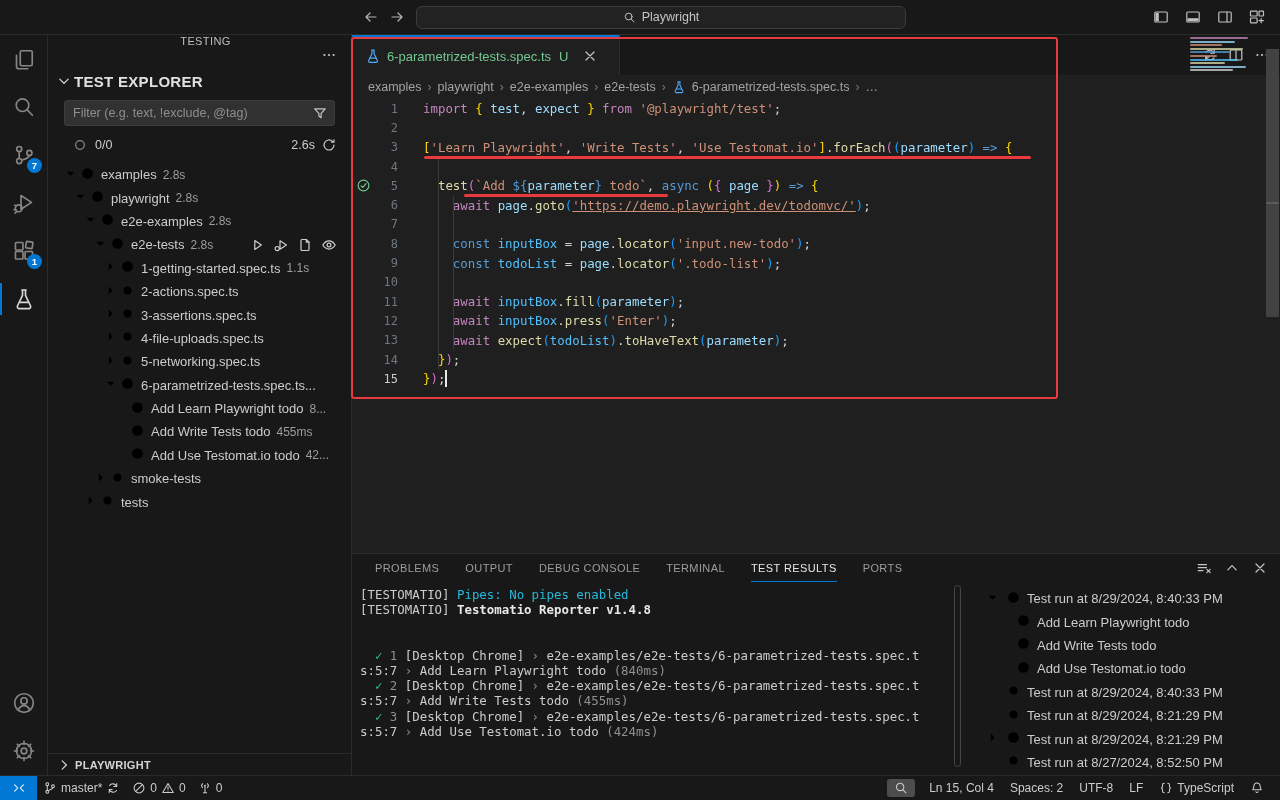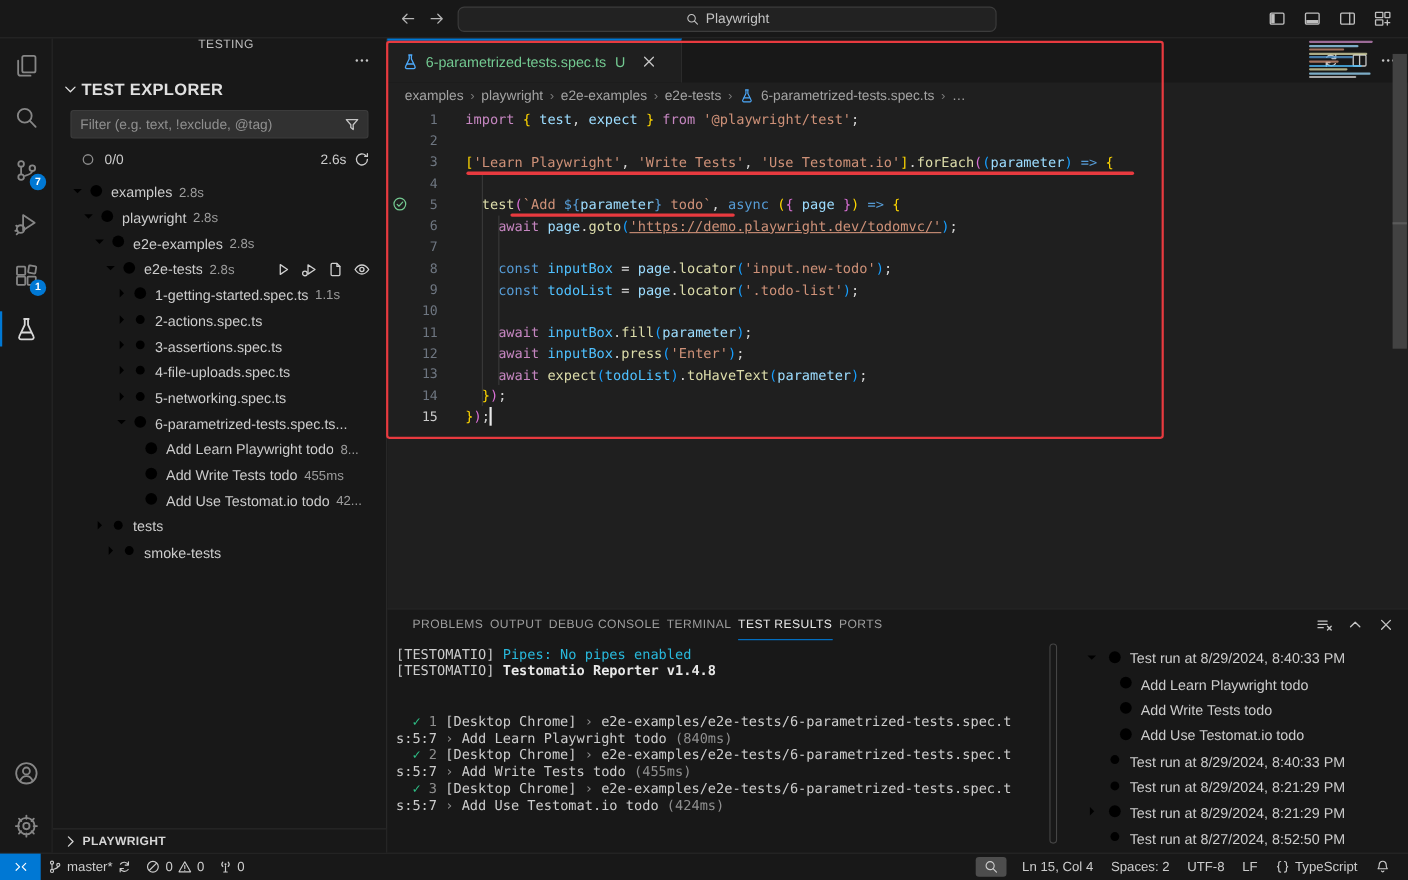--- a/index.html
+++ b/index.html
@@ -79,21 +79,21 @@
   .tok-vb{color:#9CDCFE;}.tok-vc{color:#4FC1FF;}.tok-pl{color:#d4d4d4;}
   .tok-bg{color:#FFD700;}.tok-bp{color:#DA70D6;}.tok-bb{color:#179FFF;}
   .iguide{position:absolute;width:1px;background:#3a3a3a;}
   .cursor{position:absolute;width:1.5px;height:17px;background:#e8e8e8;}
   .minimap{position:absolute;right:28px;top:2px;width:62px;height:36px;opacity:.95;}
   .minimap div{height:2px;margin-bottom:1.6px;border-radius:1px;}
   .vscroll{position:absolute;right:1px;top:14px;width:13px;height:268px;background:#424242;}
   .vscroll::after{content:"";position:absolute;left:0;right:0;top:57%;height:2px;background:#5a5a5a;}
   
   .panel{height:222px;border-top:1px solid #2b2b2b;background:#181818;display:flex;flex-direction:column;min-width:0;}
-  .panel-tabs{height:28px;display:flex;align-items:center;gap:6px;padding-left:23px;flex:none;position:relative;}
+  .panel-tabs{height:28px;display:flex;align-items:center;gap:26px;padding-left:23px;flex:none;position:relative;}
   .ptab{font-size:11px;letter-spacing:.4px;color:#9d9d9d;height:100%;display:flex;align-items:center;border-bottom:1px solid transparent;}
   .ptab.active{color:#e7e7e7;border-bottom:1px solid #0078d4;}
   .panel-actions{position:absolute;right:12px;top:0;height:28px;display:flex;align-items:center;gap:12px;color:#c5c5c5;}
   .panel-body{flex:1;display:flex;min-height:0;}
   .terminal{width:623px;flex:none;padding:5px 0 0 8px;position:relative;overflow:hidden;}
   .tline{font-family:"DejaVu Sans Mono",monospace;font-size:12.4px;line-height:15.2px;white-space:pre;}
   .t-wt{color:#cccccc;}.t-wtb{color:#e8e8e8;font-weight:bold;}.t-cy{color:#29b8db;}
   .t-gr{color:#8f8f8f;}.t-gn{color:#2ebd85;}
   .term-scroll{position:absolute;right:14px;top:3px;width:7px;height:182px;border:1px solid #454545;border-radius:4px;}
   .results{flex:1;padding-top:5px;overflow:hidden;}
@@ -449,37 +449,37 @@
           </div>
           <div class="trow" style="padding-left:65px">
             <span class="chev"></span>
             <span class="tic pass"><svg viewBox="0 0 16 16">
                 <circle cx="8" cy="8" r="5.7"></circle>
                 <path d="M5.4 8.3l1.8 1.8 3.5-4"></path>
               </svg></span>
             <span class="lbl">Add Use Testomat.io todo</span>
             <span class="time">42...</span>
           </div>
-          <div class="trow" style="padding-left:35px">
+          <div class="trow" style="padding-left:45px">
             <span class="chev"><svg viewBox="0 0 16 16">
                 <path d="M6.2 3.8L10.4 8l-4.2 4.2"></path>
               </svg></span>
             <span class="tic dimc"><svg viewBox="0 0 16 16">
                 <circle cx="8" cy="8" r="4.3"></circle>
               </svg></span>
-            <span class="lbl">tests</span>
-          </div>
-          <div class="trow" style="padding-left:45px">
+            <span class="lbl">smoke-tests</span>
+          </div>
+          <div class="trow" style="padding-left:35px">
             <span class="chev"><svg viewBox="0 0 16 16">
                 <path d="M6.2 3.8L10.4 8l-4.2 4.2"></path>
               </svg></span>
             <span class="tic dimc"><svg viewBox="0 0 16 16">
                 <circle cx="8" cy="8" r="4.3"></circle>
               </svg></span>
-            <span class="lbl">smoke-tests</span>
+            <span class="lbl">tests</span>
           </div>
         </div>
       <div class="sb-bottom">
         <span class="ic" id="pw-chev">
             <svg viewBox="0 0 16 16">
               <path d="M6.2 3.8L10.4 8l-4.2 4.2"></path>
             </svg>
           </span>
         <span>PLAYWRIGHT</span>
       </div>

